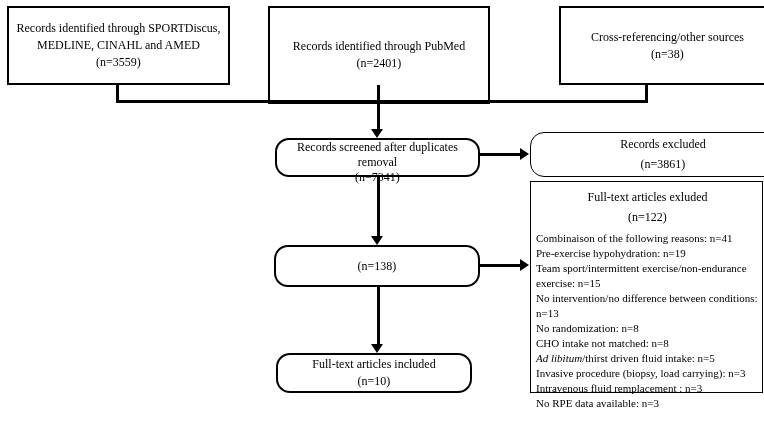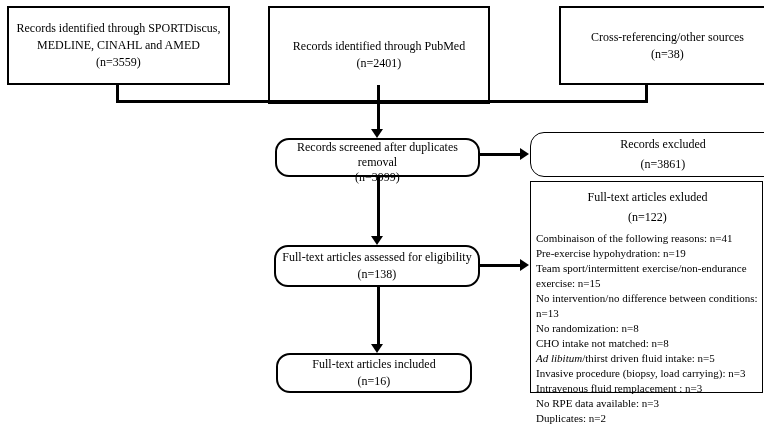--- a/index.html
+++ b/index.html
@@ -81,61 +81,59 @@
   </div>
 
   <div class="vline" style="left:116px;top:85px;width:3px;height:17px;"></div>
   <div class="vline" style="left:645px;top:85px;width:3px;height:17px;"></div>
   <div class="hline" style="left:116px;top:100px;width:532px;height:3px;"></div>
   <div class="vline" style="left:377px;top:85px;width:3px;height:45px;"></div>
   <div class="arrow-down" style="left:371px;top:129px;"></div>
 
   <div class="box spread" style="left:275px;top:138px;width:205px;height:39px;">
     <div>Records screened after duplicates removal</div>
-    <div>(n=3999)</div>
+    <div>(n=7341)</div>
   </div>
 
   <div class="hline" style="left:480px;top:153px;width:41px;height:3px;"></div>
   <div class="arrow-right" style="left:520px;top:148px;"></div>
 
   <div class="box thin spread" style="left:530px;top:132px;width:266px;height:45px;">
     <div>Records excluded</div>
     <div>(n=3861)</div>
   </div>
 
   <div class="vline" style="left:377px;top:177px;width:3px;height:59px;"></div>
   <div class="arrow-down" style="left:371px;top:236px;"></div>
 
   <div class="box spread" style="left:274px;top:245px;width:206px;height:42px;">
-    <div>Full-text articles assessed for eligibility</div>
     <div>(n=138)</div>
   </div>
 
   <div class="hline" style="left:480px;top:264px;width:41px;height:3px;"></div>
   <div class="arrow-right" style="left:520px;top:259px;"></div>
 
   <div class="box thin ft-box" style="left:530px;top:181px;width:233px;height:212px;">
     <div class="ft-title">Full-text articles exluded</div>
     <div class="ft-count">(n=122)</div>
     <div class="reasons">
         <div>Combinaison of the following reasons: n=41</div>
         <div>Pre-exercise hypohydration: n=19</div>
         <div>Team sport/intermittent exercise/non-endurance exercise: n=15</div>
         <div>No intervention/no difference between conditions: n=13</div>
         <div>No randomization: n=8</div>
         <div>CHO intake not matched: n=8</div>
         <div><i>Ad libitum</i>/thirst driven fluid intake: n=5</div>
         <div>Invasive procedure (biopsy, load carrying): n=3</div>
         <div>Intravenous fluid remplacement : n=3</div>
         <div>No RPE data available: n=3</div>
-        <div>Duplicates: n=2</div>
       </div>
   </div>
 
   <div class="vline" style="left:377px;top:287px;width:3px;height:57px;"></div>
   <div class="arrow-down" style="left:371px;top:344px;"></div>
 
   <div class="box spread" style="left:276px;top:353px;width:196px;height:40px;">
     <div>Full-text articles included</div>
-    <div>(n=16)</div>
+    <div>(n=10)</div>
   </div>
 
 </div>
 
 </body></html>

